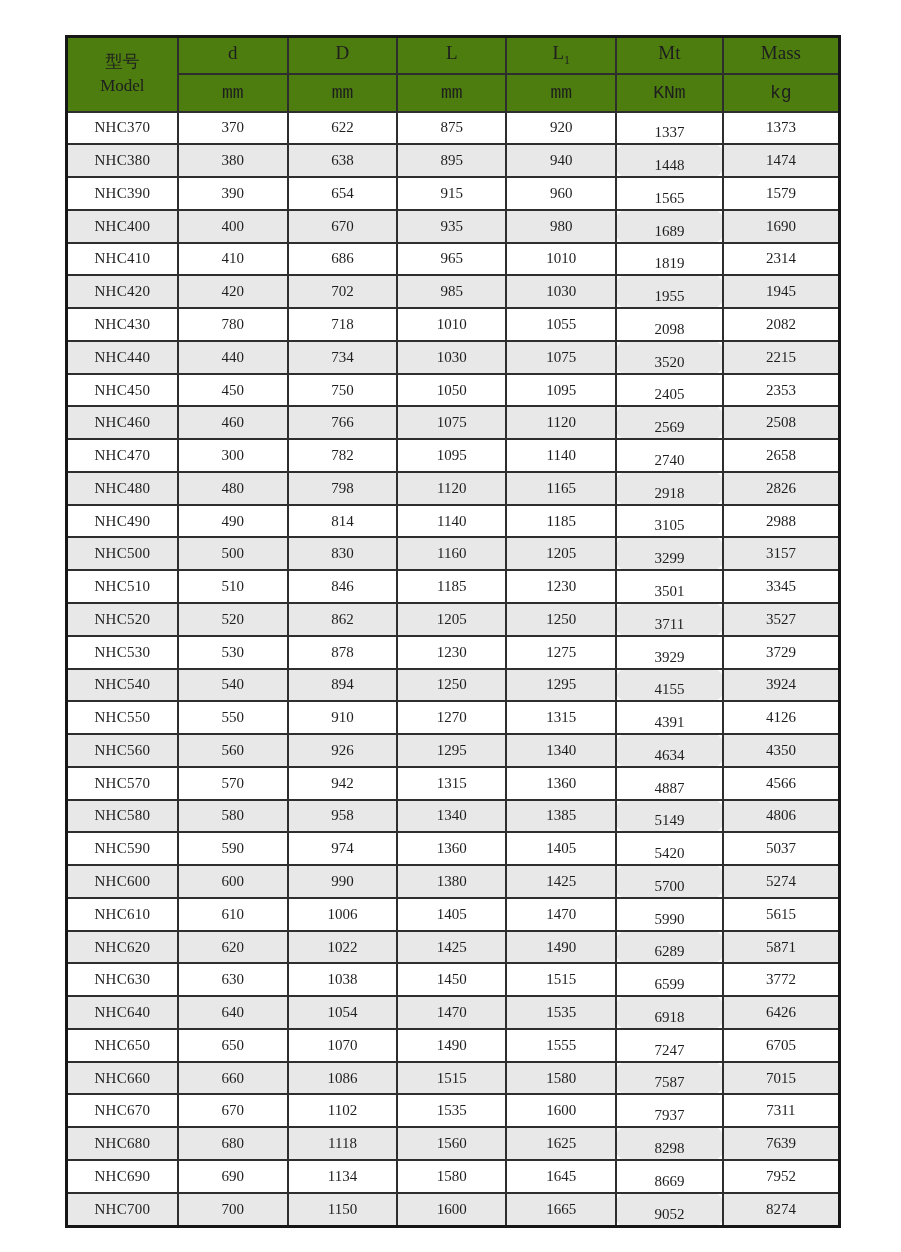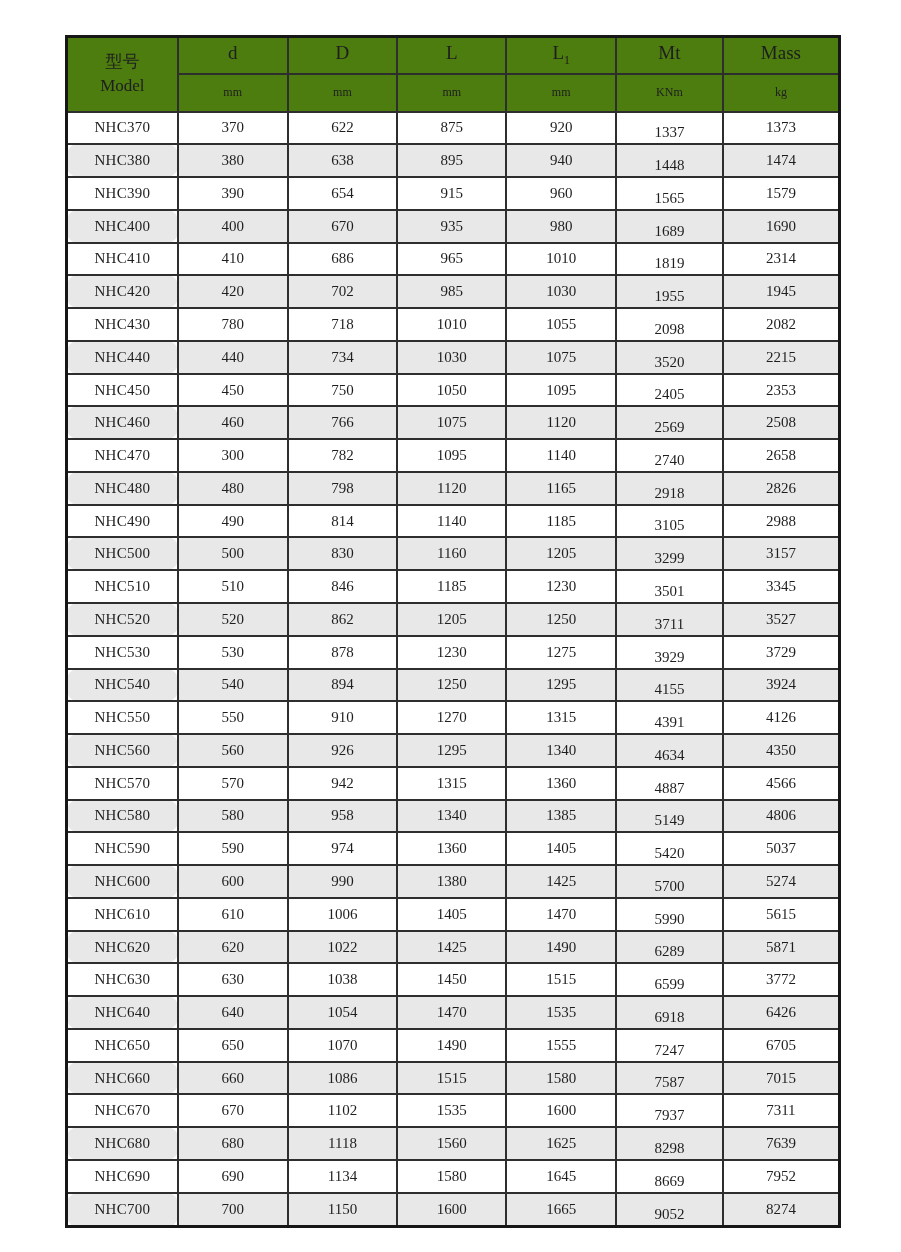--- a/index.html
+++ b/index.html
@@ -28,37 +28,38 @@
     padding: 0;
     overflow: hidden;
   }
   .spec thead th {
     background: #4d7c0f;
     font-weight: normal;
   }
   .spec thead tr.name-row  { height: 37px; }
   .spec thead tr.unit-row  { height: 38px; }
   .spec thead th.col-name  { font-size: 19px; }
-  .spec thead th.unit      { font-size: 12px; }
+  .spec thead th.unit      { font-size: 18px; font-family: Liberation Mono, monospace; }
   .spec thead th sub       { font-size: 12px; }
   th.model-head {
     font-size: 17px;
     line-height: 1.45;
     background: #d8d8d8;
   }
   .spec tbody td {
     font-size: 15px;
     background: #ffffff;
   }
   .spec tbody tr:nth-child(even) td { background: #e8e8e8; }
-  .spec tbody td.model { font-size: 15px; letter-spacing: 0.3px; border-radius: 11px; }
+  .spec tbody td.model { font-size: 15px; letter-spacing: 0.3px; }
   
   .spec tbody td.mt {
     vertical-align: bottom;
     padding-bottom: 2px;
+    border-radius: 10px;
   }
 </style>
 </head>
 <body>
 
 <div class="table-wrap">
   <table class="spec">
     <colgroup>
       <col style="width:14.4%">
       <col style="width:14.2%">

